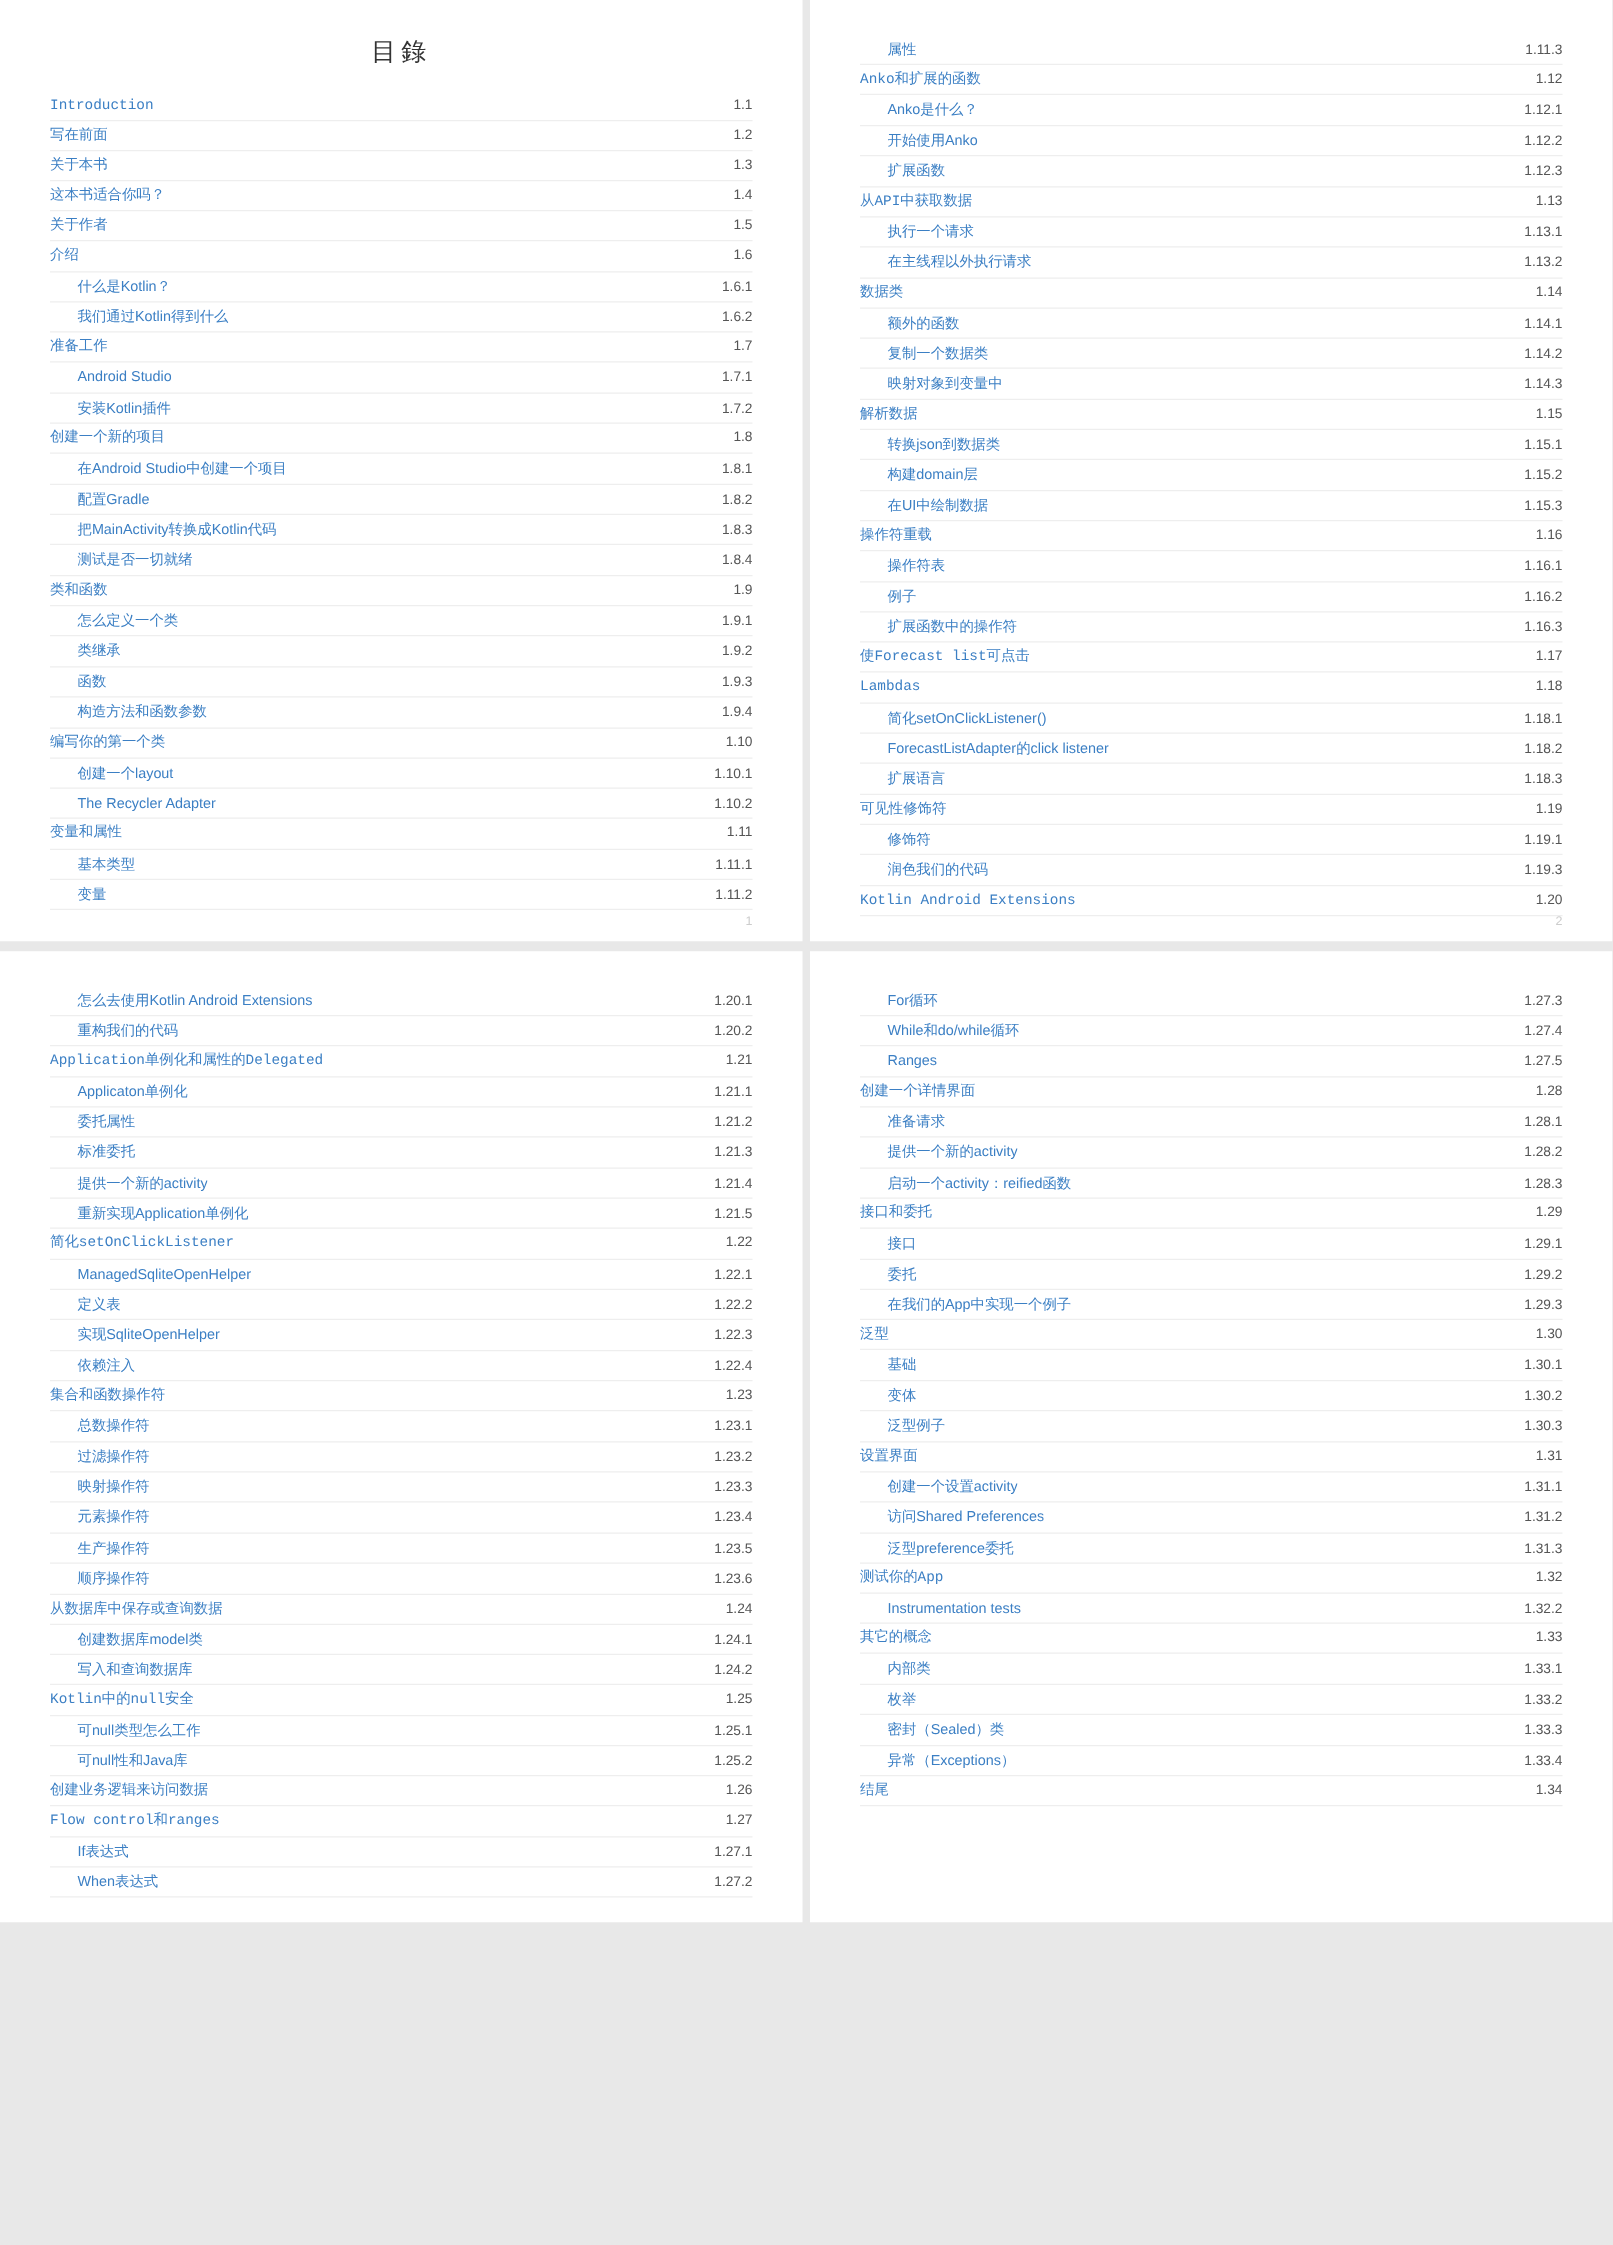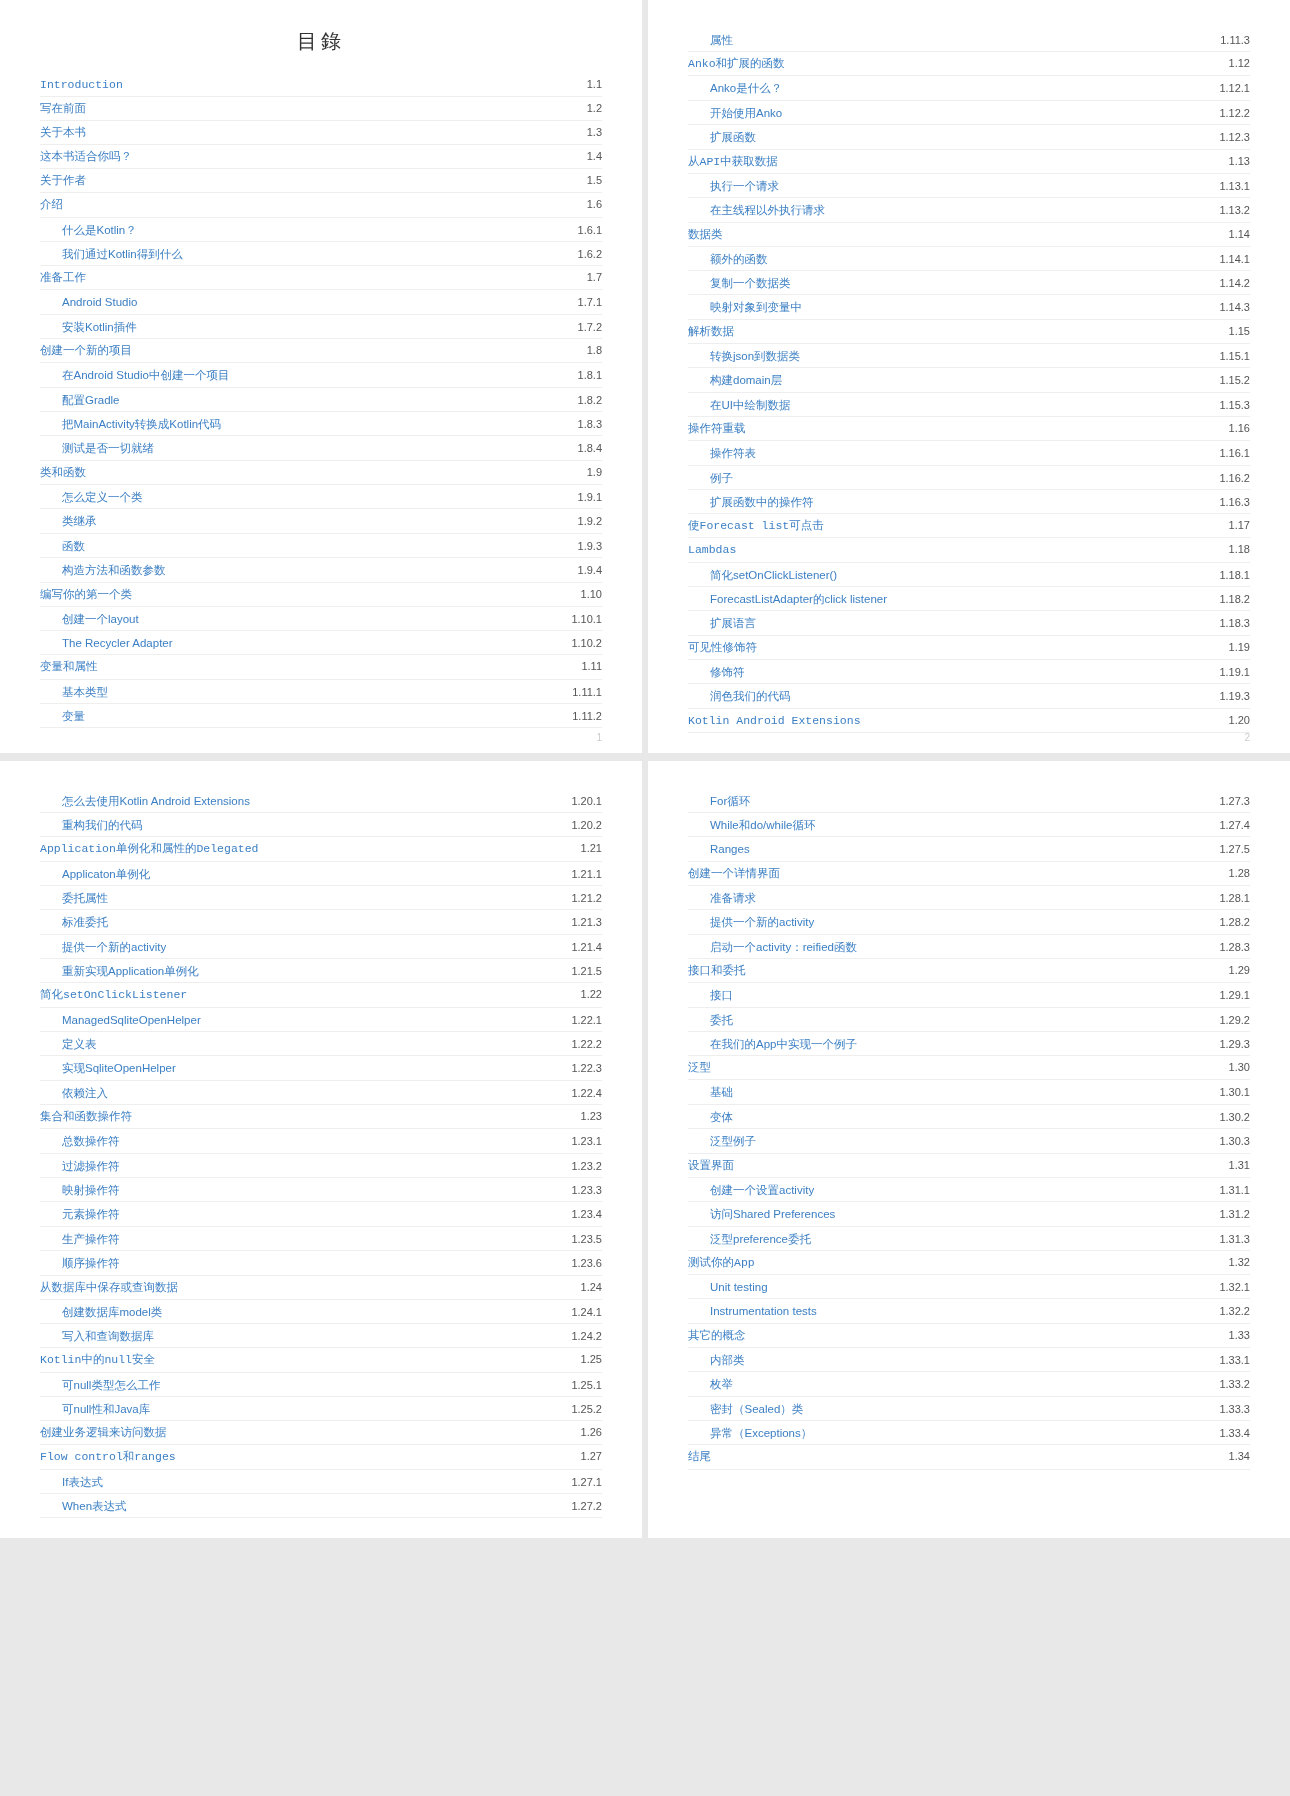--- a/index.html
+++ b/index.html
@@ -499,24 +499,20 @@
         </div>
         <div class="toc-row">
           <a class="toc-label lvl-1">泛型preference委托</a>
           <span class="toc-num">1.31.3</span>
         </div>
         <div class="toc-row">
           <a class="toc-label lvl-0">测试你的App</a>
           <span class="toc-num">1.32</span>
         </div>
         <div class="toc-row">
-          <a class="toc-label lvl-1">Unit testing</a>
-          <span class="toc-num">1.32.1</span>
-        </div>
-        <div class="toc-row">
           <a class="toc-label lvl-1">Instrumentation tests</a>
           <span class="toc-num">1.32.2</span>
         </div>
         <div class="toc-row">
           <a class="toc-label lvl-0">其它的概念</a>
           <span class="toc-num">1.33</span>
         </div>
         <div class="toc-row">
           <a class="toc-label lvl-1">内部类</a>
           <span class="toc-num">1.33.1</span>

